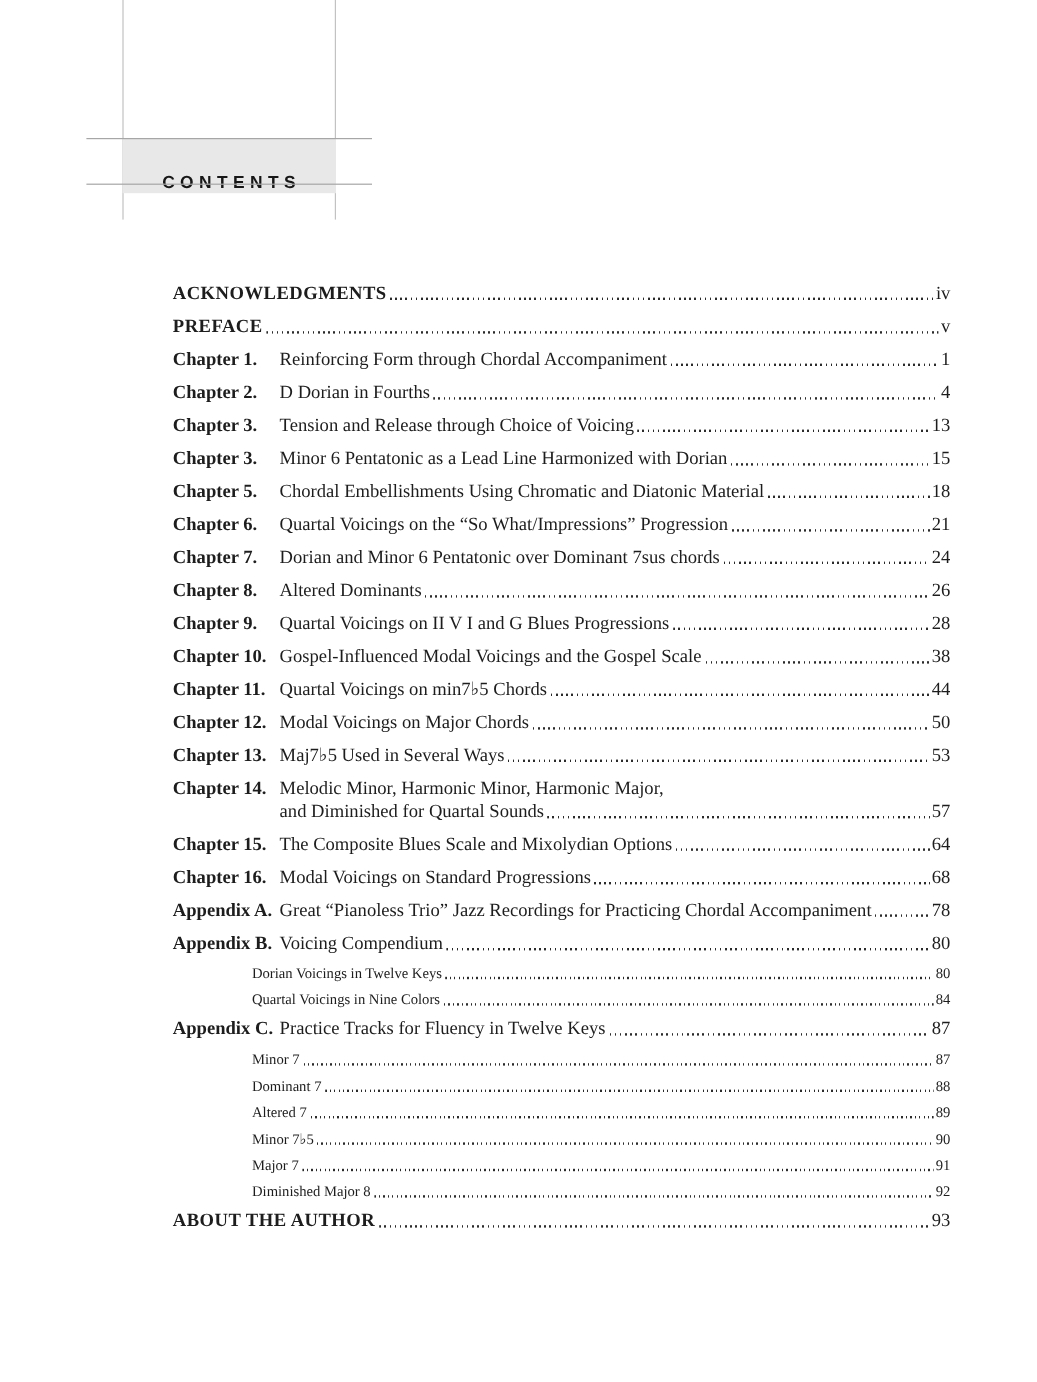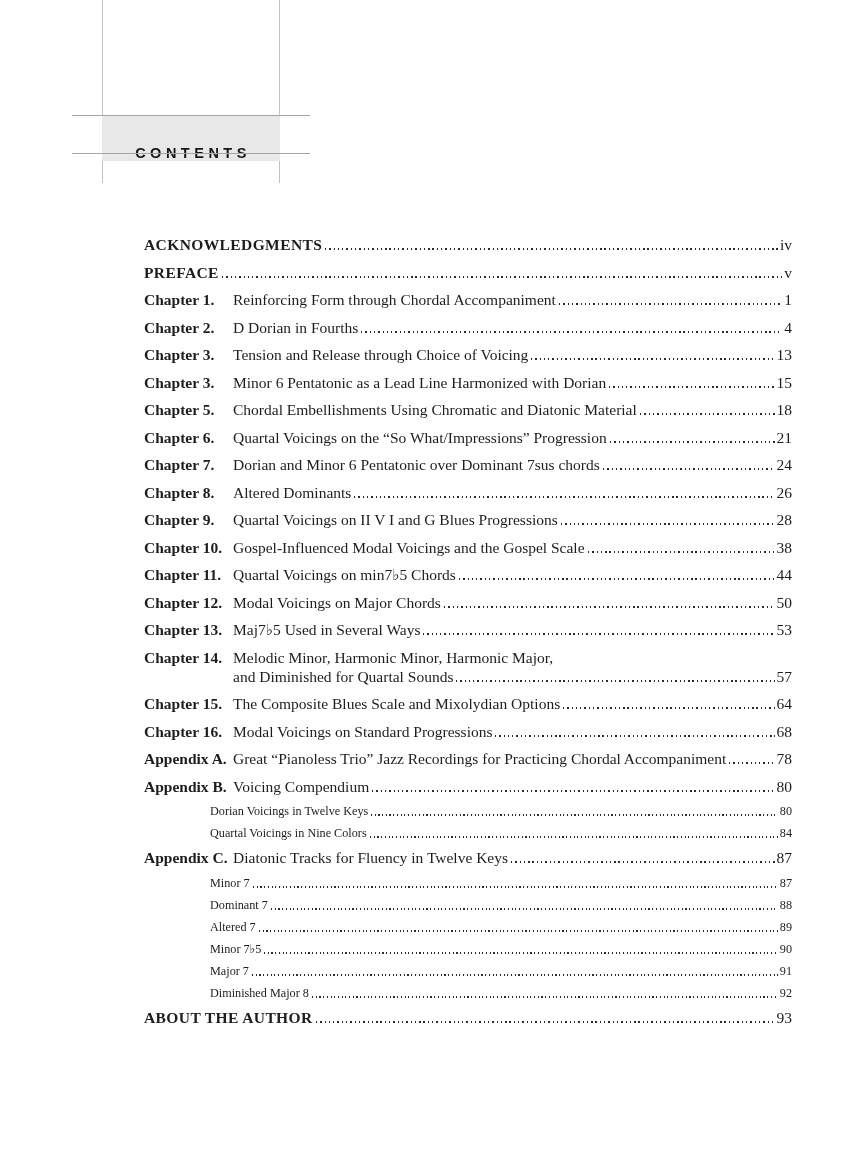--- a/index.html
+++ b/index.html
@@ -305,21 +305,21 @@
         <div class="line">
           <span class="label"></span>
           <span class="title">Quartal Voicings in Nine Colors</span>
           <span class="dots"></span>
           <span class="page-num">84</span>
         </div>
       </div>
       <div class="entry chapter">
         <div class="line">
           <span class="label">Appendix C.</span>
-          <span class="title">Diatonic Tracks for Fluency in Twelve Keys</span>
+          <span class="title">Practice Tracks for Fluency in Twelve Keys</span>
           <span class="dots"></span>
           <span class="page-num">87</span>
         </div>
       </div>
       <div class="entry sub">
         <div class="line">
           <span class="label"></span>
           <span class="title">Minor 7</span>
           <span class="dots"></span>
           <span class="page-num">87</span>

